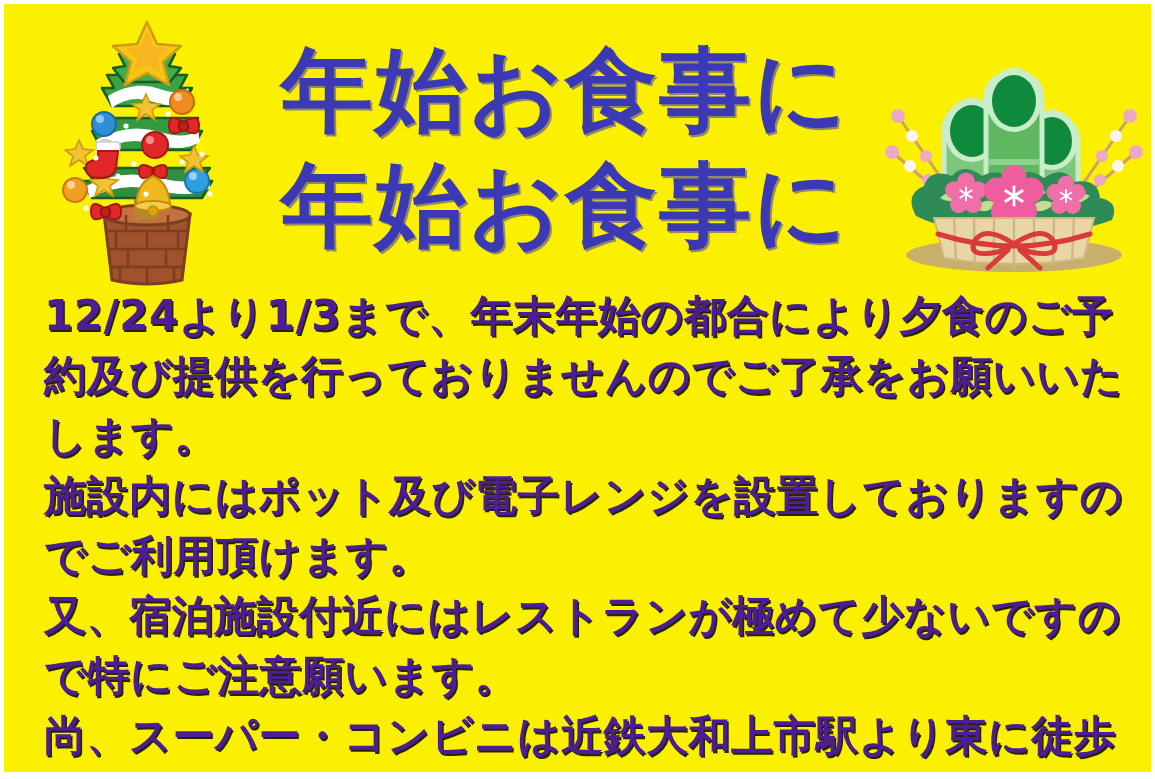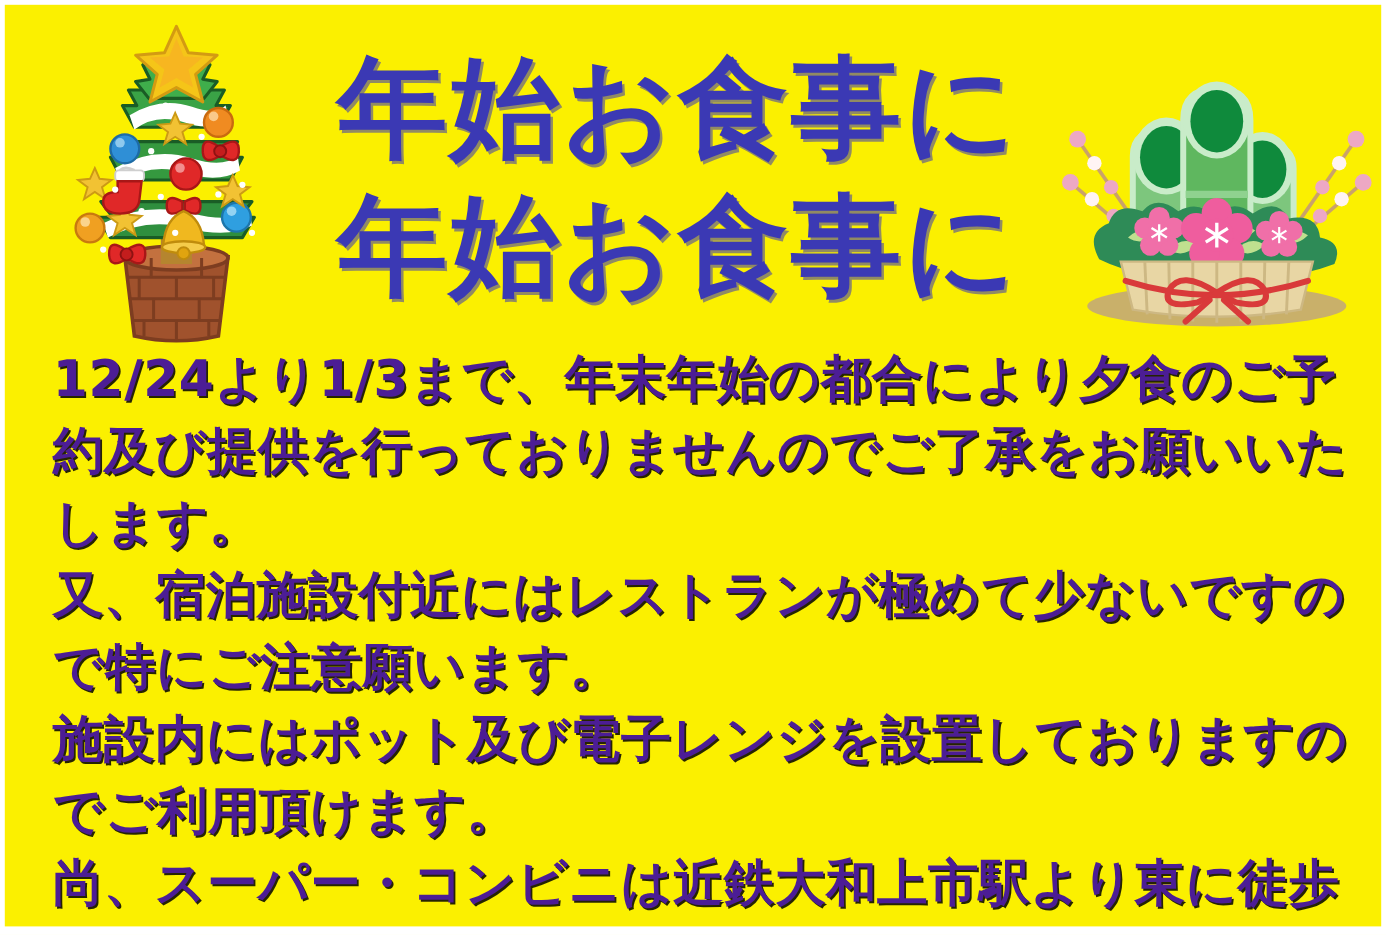--- a/index.html
+++ b/index.html
@@ -334,19 +334,19 @@
             <path d="M138 232 Q168 212 178 230 Q184 246 154 240 Z"></path>
             <path d="M132 238 L112 256"></path>
             <path d="M144 238 L164 256"></path>
           </g>
         </svg>
       </div>
     </div>
 
     <div id="body-text">
       <p class="para">12/24より1/3まで、年末年始の都合により夕食のご予約及び提供を行っておりませんのでご了承をお願いいたします。</p>
+      <p class="para">施設内にはポット及び電子レンジを設置しておりますのでご利用頂けます。</p>
       <p class="para">又、宿泊施設付近にはレストランが極めて少ないですので特にご注意願います。</p>
-      <p class="para">施設内にはポット及び電子レンジを設置しておりますのでご利用頂けます。</p>
       <p class="para">尚、スーパー・コンビニは近鉄大和上市駅より東に徒歩300mのところにあります。</p>
     </div>
 
   </div>
 </div>
 
 </body></html>

